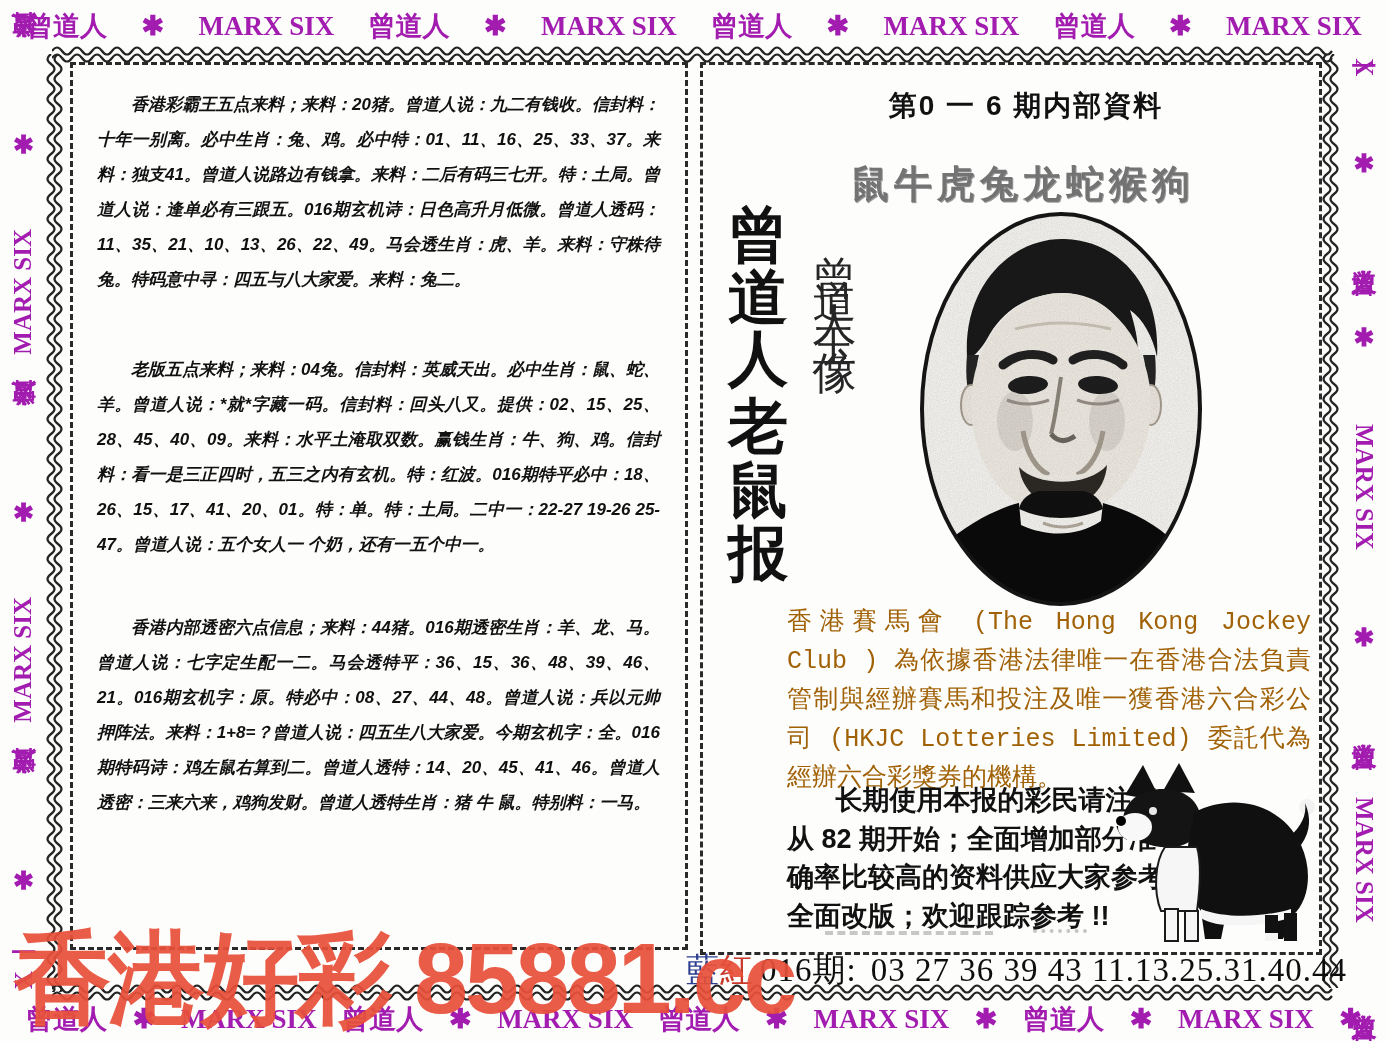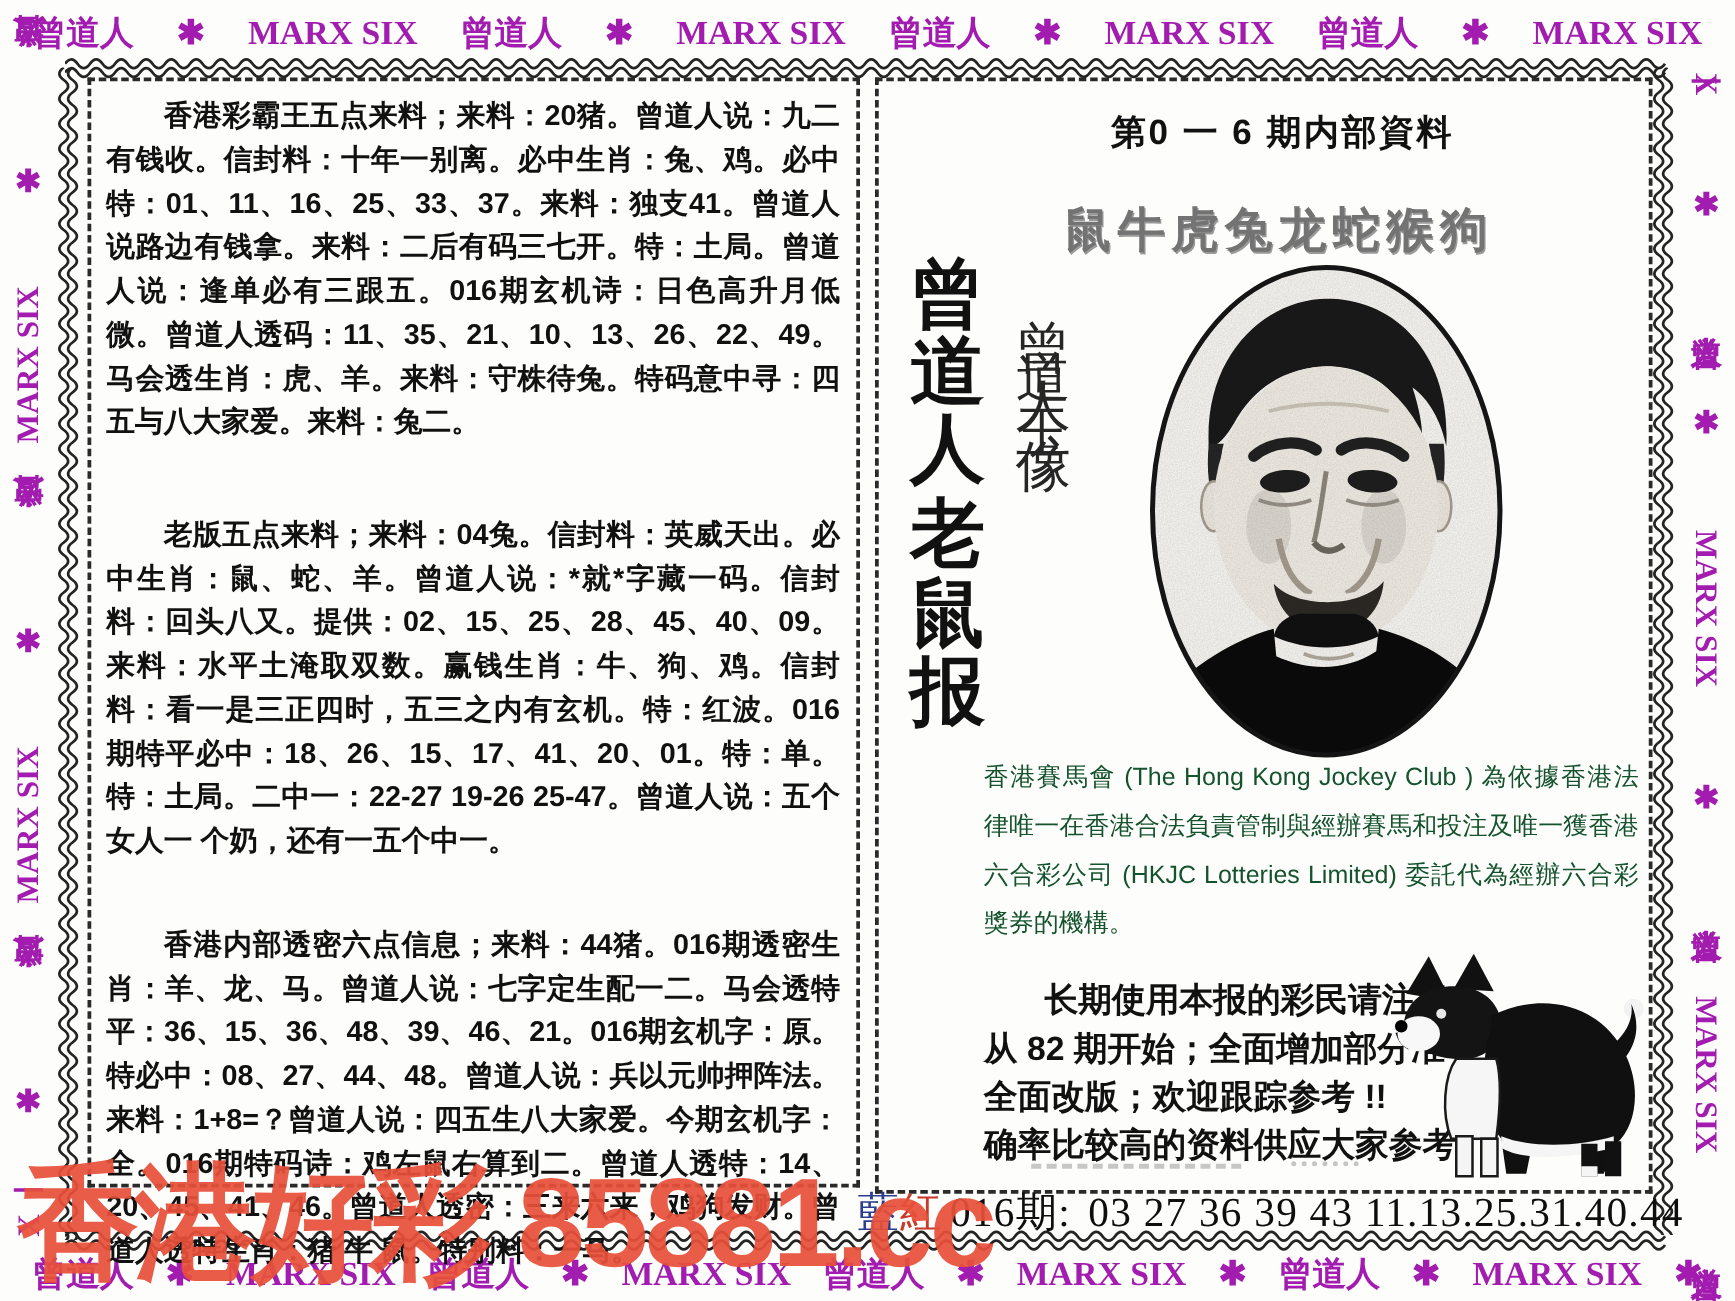--- a/index.html
+++ b/index.html
@@ -20,40 +20,40 @@
   .fright{right:1px;top:52px;bottom:46px;width:46px;display:flex;flex-direction:column;
         justify-content:space-between;align-items:center;font-size:25px;}
   .fright span{writing-mode:vertical-rl;text-orientation:mixed;}
 
   svg.wave{position:absolute;z-index:1;}
   svg.wave path{fill:none;stroke:#242424;stroke-width:2.2px;}
 
   
   .lp{position:absolute;left:70px;top:62px;width:618px;height:888px;border:3px dashed #2a2a2a;
       box-sizing:border-box;padding:10px 13px 0 12px;z-index:2;background:transparent;}
-  .lp p{margin:0;font-size:23px;line-height:35px;font-weight:700;text-align:justify;
-        text-indent:2em;letter-spacing:0;}
+  .lp p{margin:12px;font-size:17px;line-height:35px;font-weight:700;text-align:justify;
+        text-indent:2em;letter-spacing:0;font-style:italic;}
   .lp p.p2{margin-top:55px;}
   .lp p.p3{margin-top:48px;}
 
   
   .rp{position:absolute;left:700px;top:62px;width:622px;height:893px;border:3px dashed #2a2a2a;
       box-sizing:border-box;z-index:2;}
   .rp-title{position:absolute;left:40px;right:10px;top:22px;text-align:center;font-size:28px;
       font-weight:800;letter-spacing:2px;white-space:nowrap;}
   .rp-zodiac{position:absolute;left:148px;top:94px;font-size:38px;font-weight:700;color:#737373;
       letter-spacing:5px;text-shadow:1px 1px 0 #9a9a9a;white-space:nowrap;}
   .rp-vert-main{position:absolute;left:14px;top:90px;writing-mode:vertical-rl;text-orientation:upright;
       font-size:60px;font-weight:900;letter-spacing:64px;font-family:"Liberation Serif","DejaVu Serif",serif;}
   .rp-vert-caption{position:absolute;left:102px;top:156px;writing-mode:vertical-rl;text-orientation:upright;
       font-size:44px;font-weight:500;letter-spacing:24px;color:#262626;
       font-family:"Liberation Serif","DejaVu Serif",serif;}
   .portrait{position:absolute;left:212px;top:142px;}
-  .rp-jockey{position:absolute;left:84px;top:538px;width:524px;margin:0;font-size:20px;
-      line-height:39px;font-family:Liberation Sans, sans-serif;color:#14532d;text-align:justify;}
+  .rp-jockey{position:absolute;left:84px;top:538px;width:524px;margin:0;font-size:25px;
+      line-height:39px;font-family:Liberation Mono, monospace;color:#a16207;text-align:justify;}
   .rp-notice{position:absolute;left:84px;top:716px;width:372px;font-size:27px;font-weight:700;}
   .rp-notice span{display:block;line-height:38.5px;white-space:nowrap;}
   .rp-notice span:first-child{text-indent:1.8em;}
   .dog{position:absolute;left:402px;top:696px;}
   .smudge{position:absolute;left:122px;top:866px;width:168px;border-top:4px dashed #9b9b9b;opacity:.55;}
   .smudge2{position:absolute;left:330px;top:864px;width:54px;border-top:4px dotted #8f8f8f;opacity:.5;}
 
   
   .bottom-line{position:absolute;left:686px;top:948px;z-index:8;font-size:33px;
       font-family:"Liberation Serif","DejaVu Serif",serif;color:#0e0e0e;white-space:nowrap;letter-spacing:1px;}
@@ -194,22 +194,22 @@
         <rect x="0" y="0" width="292" height="405" filter="url(#grain)" opacity="0.22"></rect>
       </g>
       <ellipse cx="146" cy="202" rx="139" ry="195" fill="none" stroke="#151515" stroke-width="4"></ellipse>
     </svg>
 
     <p class="rp-jockey">香港賽馬會 (The Hong Kong Jockey Club ) 為依據香港法律唯一在香港合法負責管制與經辦賽馬和投注及唯一獲香港六合彩公司 (HKJC Lotteries Limited) 委託代為經辦六合彩獎券的機構。</p>
 
     <div class="rp-notice">
         <span>长期使用本报的彩民请注意；</span>
         <span>从 82 期开始；全面增加部分准</span>
+        <span>确率比较高的资料供应大家参考</span>
         <span>全面改版；欢迎跟踪参考 !!</span>
-        <span>确率比较高的资料供应大家参考</span>
       </div>
 
     <svg class="dog" width="210" height="186" viewBox="0 0 210 186">
       <path d="M38,4 L56,40 L20,34 Z" fill="#111"></path>
       <path d="M74,2 L90,32 L58,30 Z" fill="#111"></path>
       <path d="M18,58 C20,38 38,28 58,28 C80,28 94,40 96,58 C96,72 86,84 70,86 C48,88 22,80 18,58 Z" fill="#141414"></path>
       <ellipse cx="30" cy="66" rx="17" ry="14" fill="#f8f8f8"></ellipse>
       <circle cx="16" cy="60" r="5" fill="#000"></circle>
       <circle cx="48" cy="50" r="4" fill="#e8e8e8"></circle>
       <path d="M88,52 C130,30 178,44 196,84 C208,110 204,140 188,154 L178,178 L162,178 L160,156 L120,158 L116,178 L100,178 L96,150 C80,130 78,96 88,60 Z" fill="#101010"></path>

